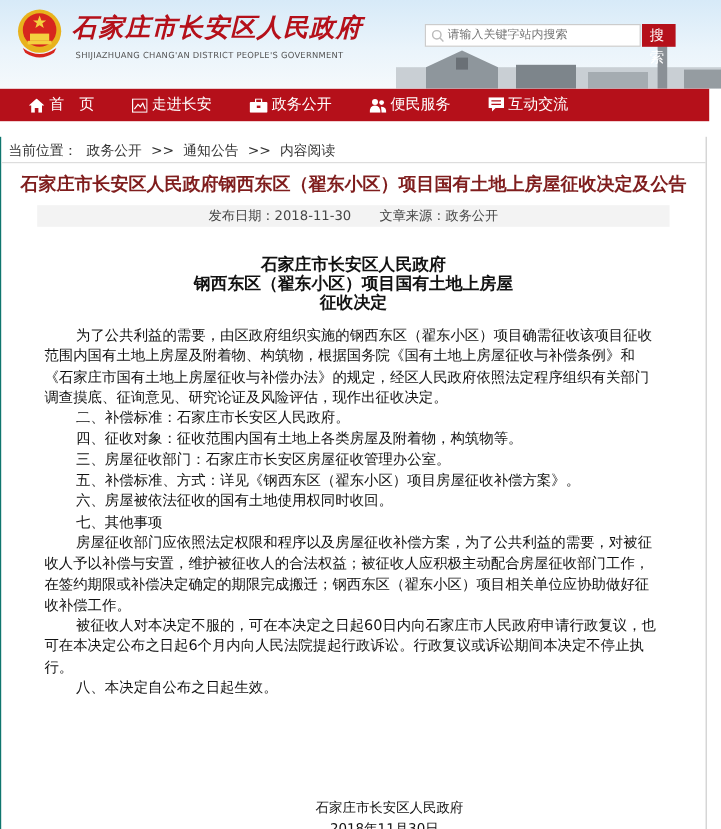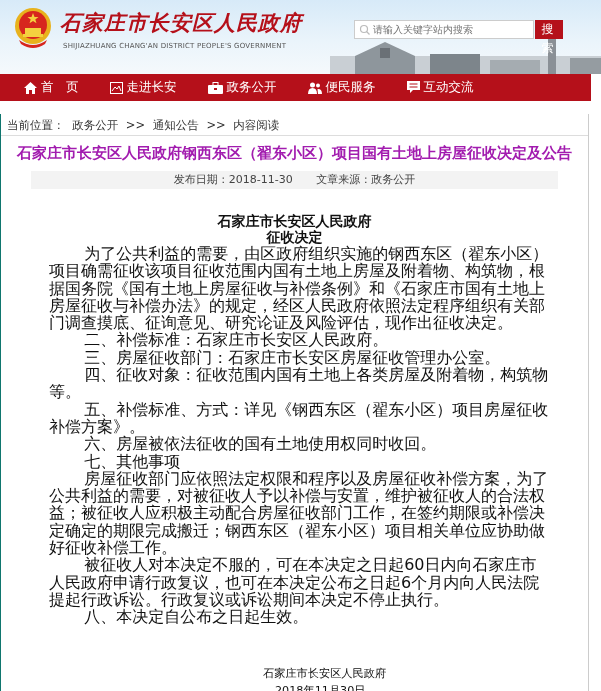--- a/index.html
+++ b/index.html
@@ -12,25 +12,25 @@
   .search-box { position:absolute; left:354px; top:20px; width:180px; height:19px; background:#fff; border:1px solid #ccc; display:flex; align-items:center; }
   .search-icon { width:12px; height:12px; margin-left:4px; }
   .search-input { border:none; outline:none; font-size:10px; color:#333; width:160px; margin-left:2px; font-family:Liberation Sans, sans-serif; background:transparent; }
   .search-btn { position:absolute; left:535px; top:20px; width:28px; height:19px; background:#b5101a; color:#ffffff; font-size:12px; border:none; letter-spacing:3px; text-align:center; line-height:19px; }
   .nav { position:absolute; top:74px; left:0; width:591px; height:27px; background:#b5101a; display:flex; align-items:center; padding-left:24px; }
   .nav-item { display:flex; align-items:center; color:#fff; font-size:12.5px; margin-right:31px; white-space:nowrap; }
   .nav-item svg { margin-right:4px; }
   .main { position:absolute; top:114px; left:0; width:589px; height:590px; border-left:1px solid #0f766e; border-right:1px solid #ccc; }
   .breadcrumb { height:22px; line-height:22px; font-size:11.5px; color:#333; padding-left:6px; border-bottom:1px solid #ddd; }
   .breadcrumb span { margin-right:4px; }
-  .article-title { text-align:center; font-size:15px; font-weight:bold; color:#a21caf; margin-top:8px; letter-spacing:0px; white-space:nowrap; }
+  .article-title { text-align:center; font-size:15px; font-weight:bold; color:#7f1d1d; margin-top:8px; letter-spacing:0px; white-space:nowrap; }
   .meta { margin:8px 30px 0 30px; background:#f3f3f3; height:18px; line-height:18px; text-align:center; font-size:11px; color:#444; }
   .meta span { margin:0 10px; }
   .doc-head { text-align:center; font-family:"DejaVu Serif", serif; font-size:14px; font-weight:bold; color:#111; line-height:16px; margin-top:24px; }
-  .body { padding:0 36px 0 48px; font-size:16px; line-height:17.3px; color:#111; }
+  .body { padding:0 36px 0 36px; font-size:12px; line-height:17.3px; color:#111; margin-top:10px; }
   .body p { text-indent:2.2em; }
   .sign { position:absolute; left:262px; top:551px; font-size:11.2px; line-height:17px; color:#111; }
   .sign .date { padding-left:12px;text-decoration:underline; }
 </style>
 </head>
 <body>
 
 <div class="header">
   <svg class="bldg" viewBox="0 0 271 40">
     <rect x="0" y="22" width="271" height="18" fill="#c9cfd4"></rect>
@@ -114,28 +114,29 @@
   </div>
 
   <div class="article-title">石家庄市长安区人民政府钢西东区（翟东小区）项目国有土地上房屋征收决定及公告</div>
   <div class="meta">
     <span>发布日期：2018-11-30</span>
     <span>文章来源：政务公开</span>
   </div>
 
   <div class="doc-head">
     <div>石家庄市长安区人民政府</div>
+    <div>钢西东区（翟东小区）项目国有土地上房屋</div>
     <div>征收决定</div>
   </div>
 
   <div class="body">
     <p>为了公共利益的需要，由区政府组织实施的钢西东区（翟东小区）项目确需征收该项目征收范围内国有土地上房屋及附着物、构筑物，根据国务院《国有土地上房屋征收与补偿条例》和《石家庄市国有土地上房屋征收与补偿办法》的规定，经区人民政府依照法定程序组织有关部门调查摸底、征询意见、研究论证及风险评估，现作出征收决定。</p>
     <p>二、补偿标准：石家庄市长安区人民政府。</p>
+    <p>四、征收对象：征收范围内国有土地上各类房屋及附着物，构筑物等。</p>
     <p>三、房屋征收部门：石家庄市长安区房屋征收管理办公室。</p>
-    <p>四、征收对象：征收范围内国有土地上各类房屋及附着物，构筑物等。</p>
     <p>五、补偿标准、方式：详见《钢西东区（翟东小区）项目房屋征收补偿方案》。</p>
     <p>六、房屋被依法征收的国有土地使用权同时收回。</p>
     <p>七、其他事项</p>
     <p>房屋征收部门应依照法定权限和程序以及房屋征收补偿方案，为了公共利益的需要，对被征收人予以补偿与安置，维护被征收人的合法权益；被征收人应积极主动配合房屋征收部门工作，在签约期限或补偿决定确定的期限完成搬迁；钢西东区（翟东小区）项目相关单位应协助做好征收补偿工作。</p>
     <p>被征收人对本决定不服的，可在本决定之日起60日内向石家庄市人民政府申请行政复议，也可在本决定公布之日起6个月内向人民法院提起行政诉讼。行政复议或诉讼期间本决定不停止执行。</p>
     <p>八、本决定自公布之日起生效。</p>
   </div>
 
   <div class="sign">
     <div>石家庄市长安区人民政府</div>

